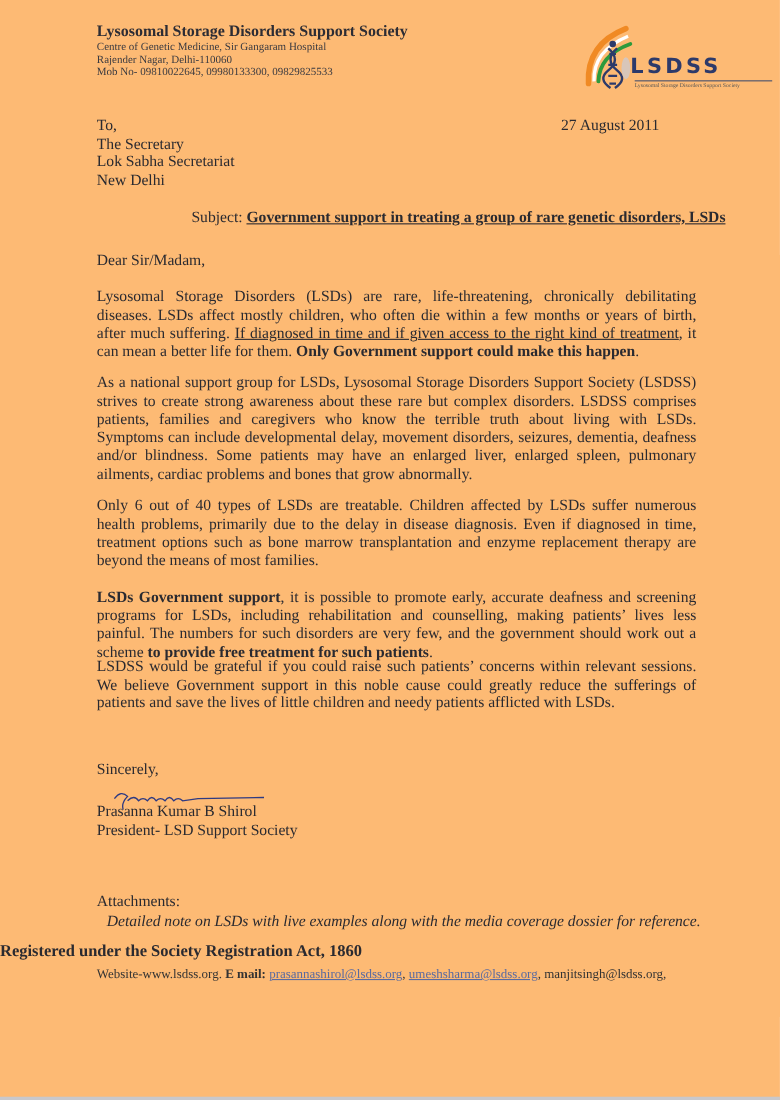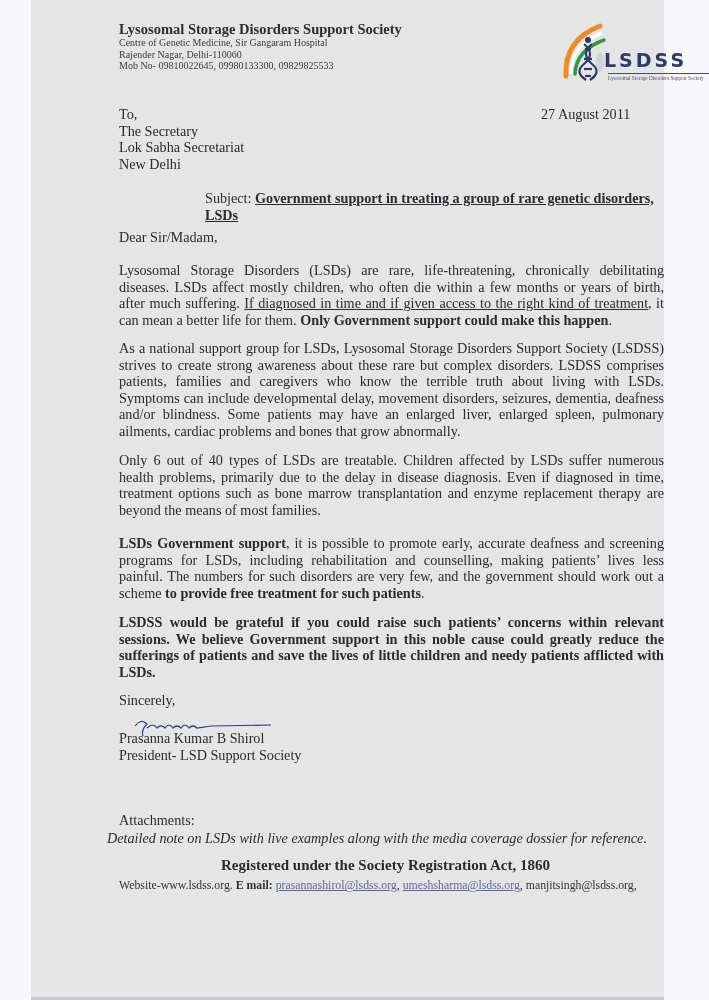--- a/index.html
+++ b/index.html
@@ -1,20 +1,20 @@
 <!DOCTYPE html>
 <html><head>
   <meta charset="utf-8">
   <style>
     html, body { margin: 0; padding: 0; }
     body {
       width: 709px; height: 1000px; background: #f7f7fb; position: relative; overflow: hidden;
       font-family: "Liberation Serif", "DejaVu Serif", serif; color: #2a2a30;
     }
-    .page { position: absolute; left: 0; top: 0; width: 633px; height: 1000px; background: #e5e5e5; margin-left: 31px; }
+    .page { position: absolute; left: 0; top: 0; width: 709px; height: 1000px; background: #fdba74; }
     .bottom-edge { position: absolute; left: 0; right: 0; bottom: 0; height: 3px; background: #c8c8cc; }
 
     
     .org { position: absolute; left: 88px; top: 21px; }
     .org-name { font-weight: bold; font-size: 14.5px; color: #2c2c34; line-height: 16px; }
     .org-line { font-size: 10px; line-height: 11.5px; color: #3a3a40; }
 
     .logo { position: absolute; left: 525px; top: 18px; width: 180px; height: 72px; }
     .logo-arc { position: absolute; left: 0; top: 0; }
     .logo-text { position: absolute; left: 48px; top: 31px; font-family: "DejaVu Sans", sans-serif; font-weight: bold; font-size: 19px; letter-spacing: 3px; color: #2d3a6a; }
@@ -27,32 +27,32 @@
     .date { left: 510px; top: 106px; }
     .subject { left: 174px; top: 190px; }
     .subject b { text-decoration: underline; }
     .salute { left: 88px; top: 229px; }
 
     .para { position: absolute; left: 88px; width: 545px; font-size: 14.2px; line-height: 16.6px; text-align: justify; color: #2a2a30; }
     .p1 { top: 262px; }
     .p2 { top: 340px; }
     .p3 { top: 452px; }
     .p4 { top: 535px; }
-    .p5 { top: 614px; font-weight: bold; }
+    .p5 { top: 598px; }
     .u { text-decoration: underline; }
 
     .closing { left: 88px; top: 692px; }
     .signature { position: absolute; left: 100px; top: 716px; }
     .signer { left: 88px; top: 730px; }
     .signer-title { left: 88px; top: 747px; }
 
     .attach-label { left: 88px; top: 812px; text-align: right; }
-    .attach-text { left: 76px; top: 830px; font-style: italic; }
+    .attach-text { left: 97px; top: 830px; font-style: italic; }
 
-    .reg { position: absolute; left: 0; width: 709px; top: 857px; text-align: center; font-weight: bold; font-size: 15px; color: #2a2a30; }
+    .reg { position: absolute; left: 0; width: 709px; top: 857px; font-weight: bold; font-size: 15px; color: #2a2a30; }
     .footer { position: absolute; left: 88px; top: 878px; font-size: 11.8px; color: #333; white-space: nowrap; }
     .footer a { color: #5a6aa0; text-decoration: underline; }
   </style>
 </head>
 <body>
 
 <div class="page">
 
   <div class="org">
     <div class="org-name">Lysosomal Storage Disorders Support Society</div>

